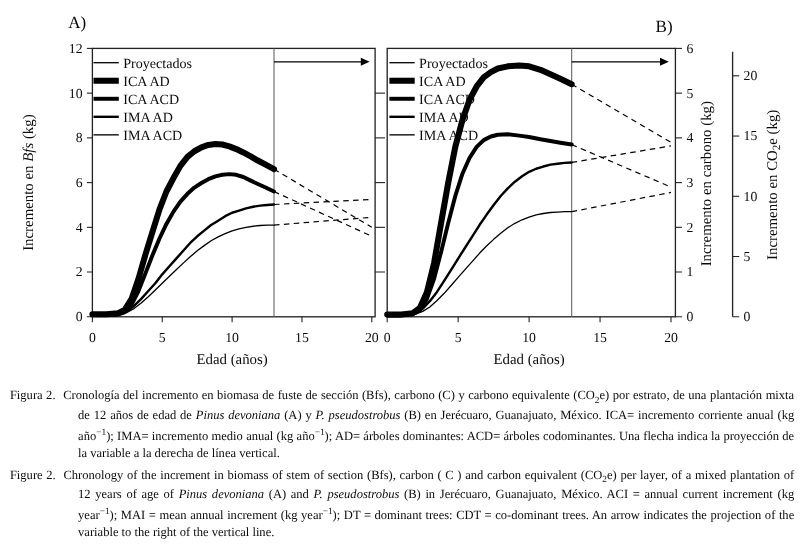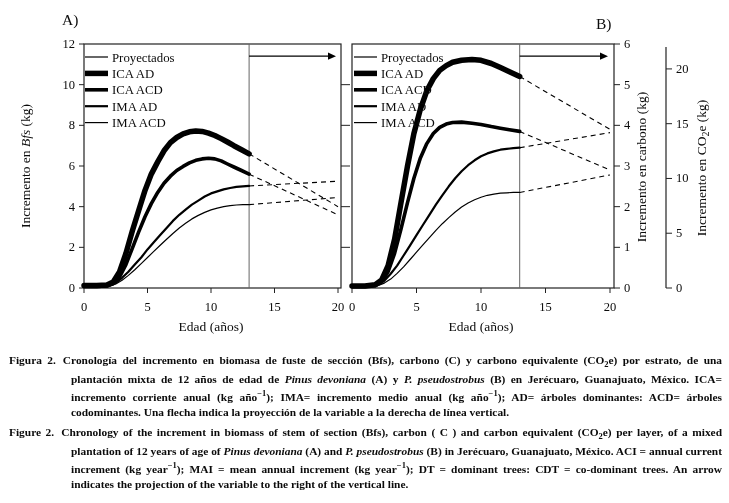--- a/index.html
+++ b/index.html
@@ -1,21 +1,21 @@
 <!DOCTYPE html>
 <html><head>
 <meta charset="utf-8">
 <style>
   html,body{margin:0;padding:0;background:#fff;}
   .stage{position:relative;width:729px;height:503px;background:#fff;overflow:hidden;
          font-family:"Liberation Serif",serif;color:#0b0b0b;}
   #figure-svg{position:absolute;left:0;top:0;}
   .captions{position:absolute;left:9px;top:353px;width:713px;}
   .cap{margin:0 0 5px 0;padding-left:62px;text-indent:-62px;text-align:justify;
-       font-weight:bold;font-size:11.4px;line-height:14.7px;color:#0b0b0b;}
+       font-weight:normal;font-size:11.4px;line-height:14.7px;color:#0b0b0b;}
   .cap .cap-label{margin-right:7px;}
   .cap i{font-style:italic;}
   .cap sub{font-size:8.5px;}
   .cap sup{font-size:8.5px;}
   svg text{fill:#0b0b0b;}
 </style>
 </head>
 <body>
 
 <div class="stage">

